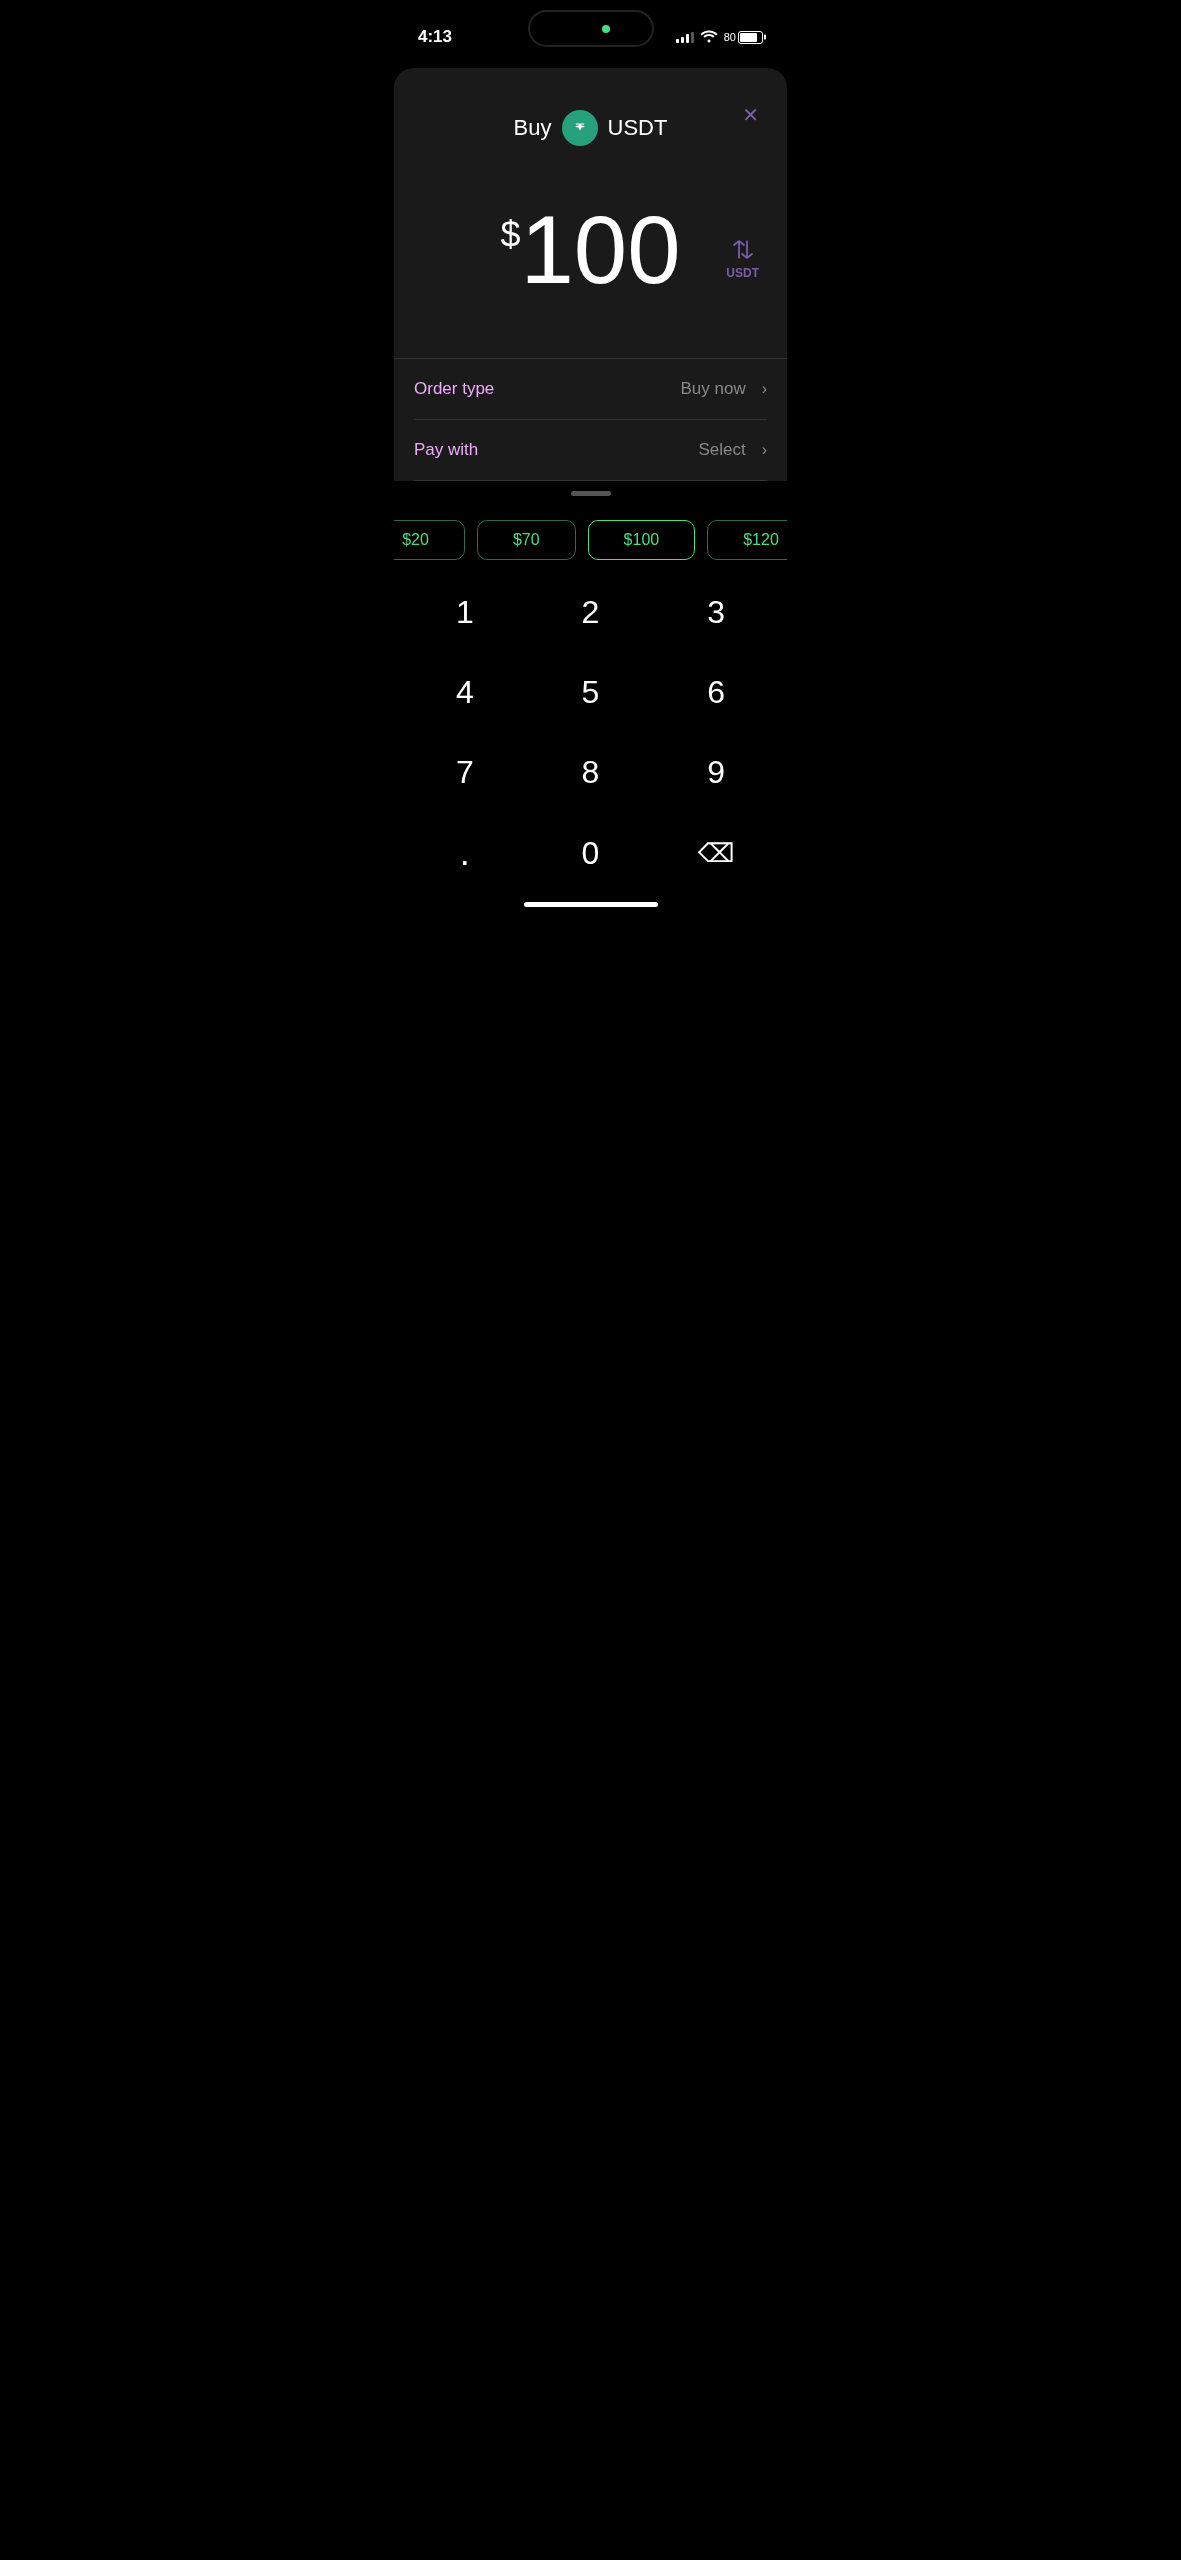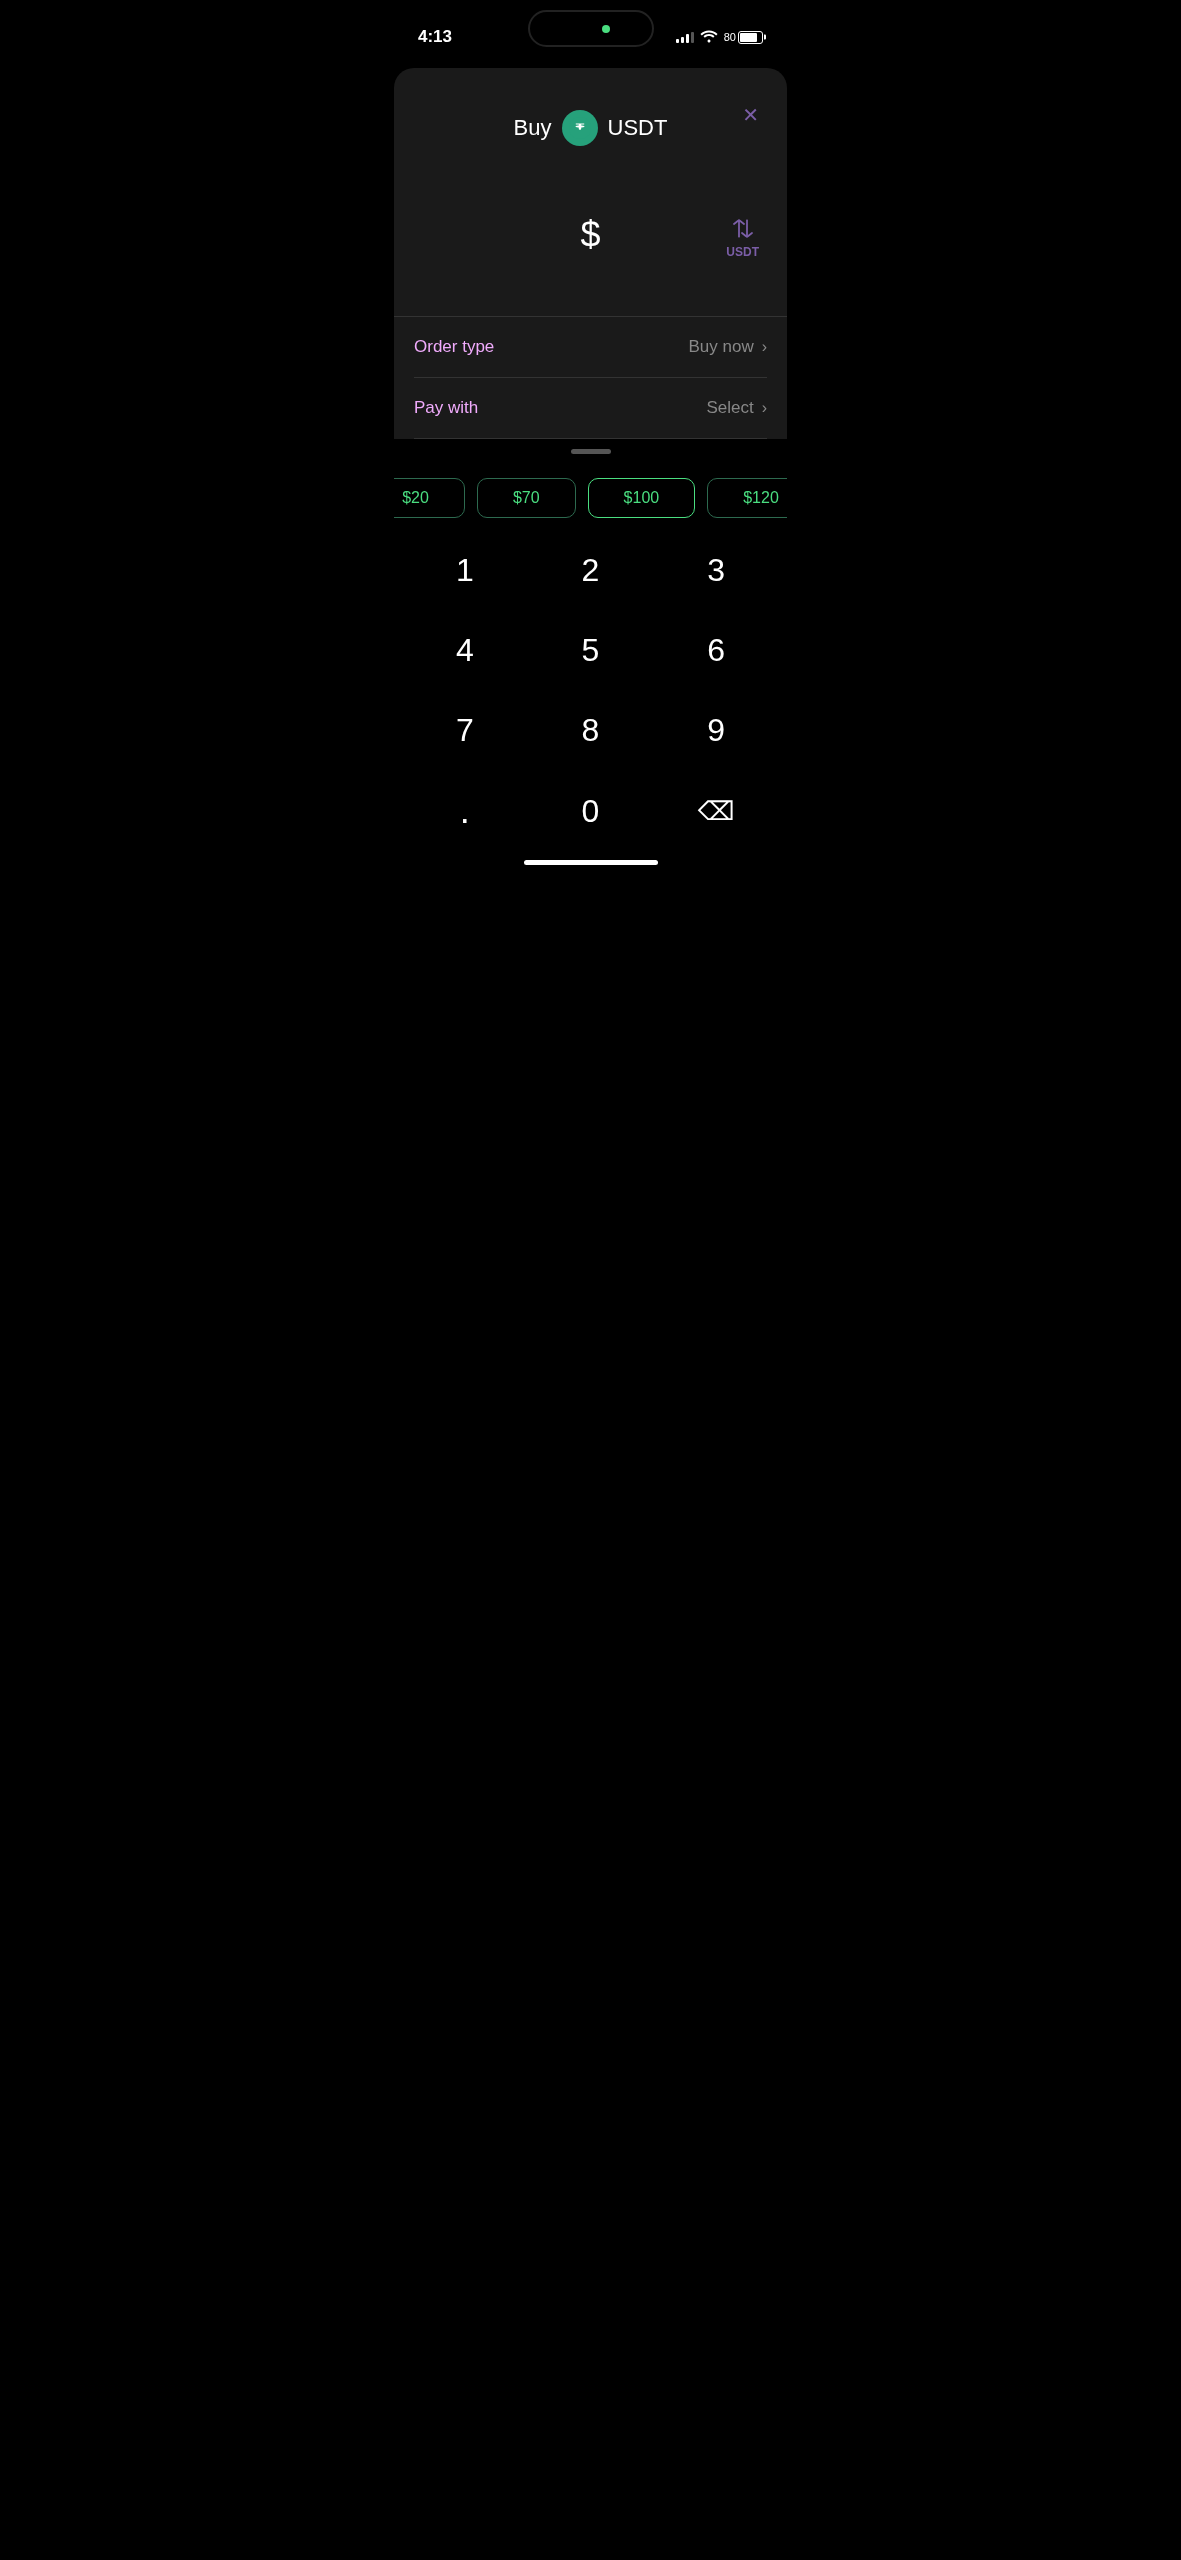--- a/index.html
+++ b/index.html
@@ -210,21 +210,21 @@
       cursor: pointer;
     }
     .order-label {
       font-size: 17px;
       color: #f0abfc;
       font-weight: 400;
     }
     .order-value-container {
       display: flex;
       align-items: center;
-      gap: 8px;
+      gap: 16px;
     }
     .order-value {
       font-size: 17px;
       color: #888;
     }
     .chevron-right {
       color: #888;
       font-size: 16px;
     }
 
@@ -372,20 +372,21 @@
       <span>USDT</span>
     </div>
     <button class="close-btn">
       <span>✕</span>
     </button>
   </div>
 
   <div class="amount-section">
     <div class="amount-display">
       <span class="amount-currency-symbol">$</span>
+      <span class="amount-value">100</span>
     </div>
     <button class="convert-btn">
       <span class="convert-arrows">
         <svg width="22" height="18" viewBox="0 0 22 18" fill="none">
           <path d="M2 4.5L7 0.5L12 4.5" stroke="#7b5ea7" stroke-width="1.8" stroke-linecap="round" stroke-linejoin="round"></path>
           <path d="M7 0.5V17.5" stroke="#7b5ea7" stroke-width="1.8" stroke-linecap="round"></path>
           <path d="M20 13.5L15 17.5L10 13.5" stroke="#7b5ea7" stroke-width="1.8" stroke-linecap="round" stroke-linejoin="round"></path>
           <path d="M15 17.5V0.5" stroke="#7b5ea7" stroke-width="1.8" stroke-linecap="round"></path>
         </svg>
       </span>

